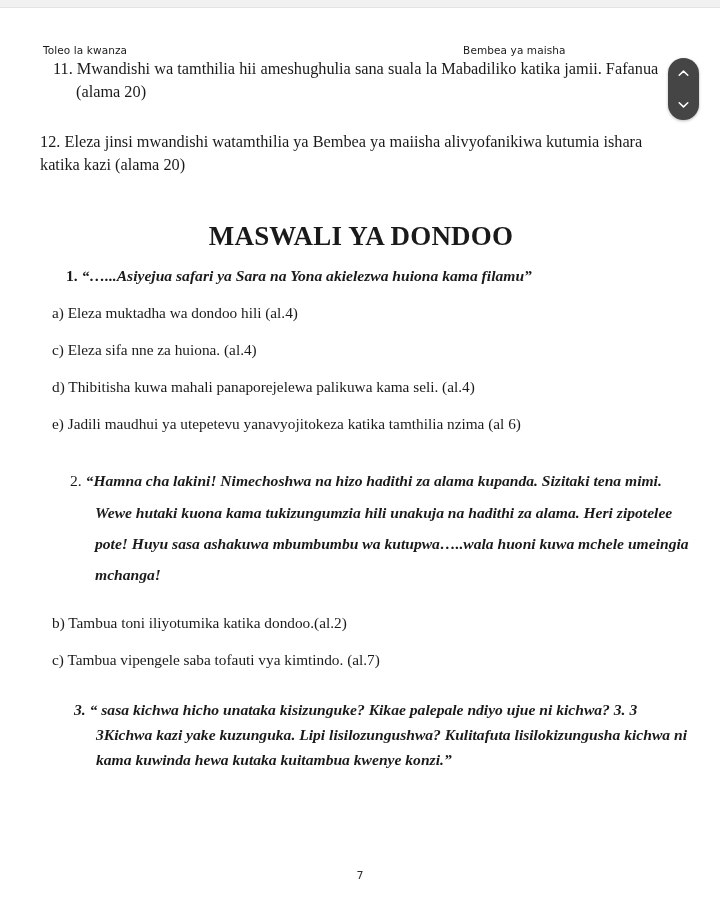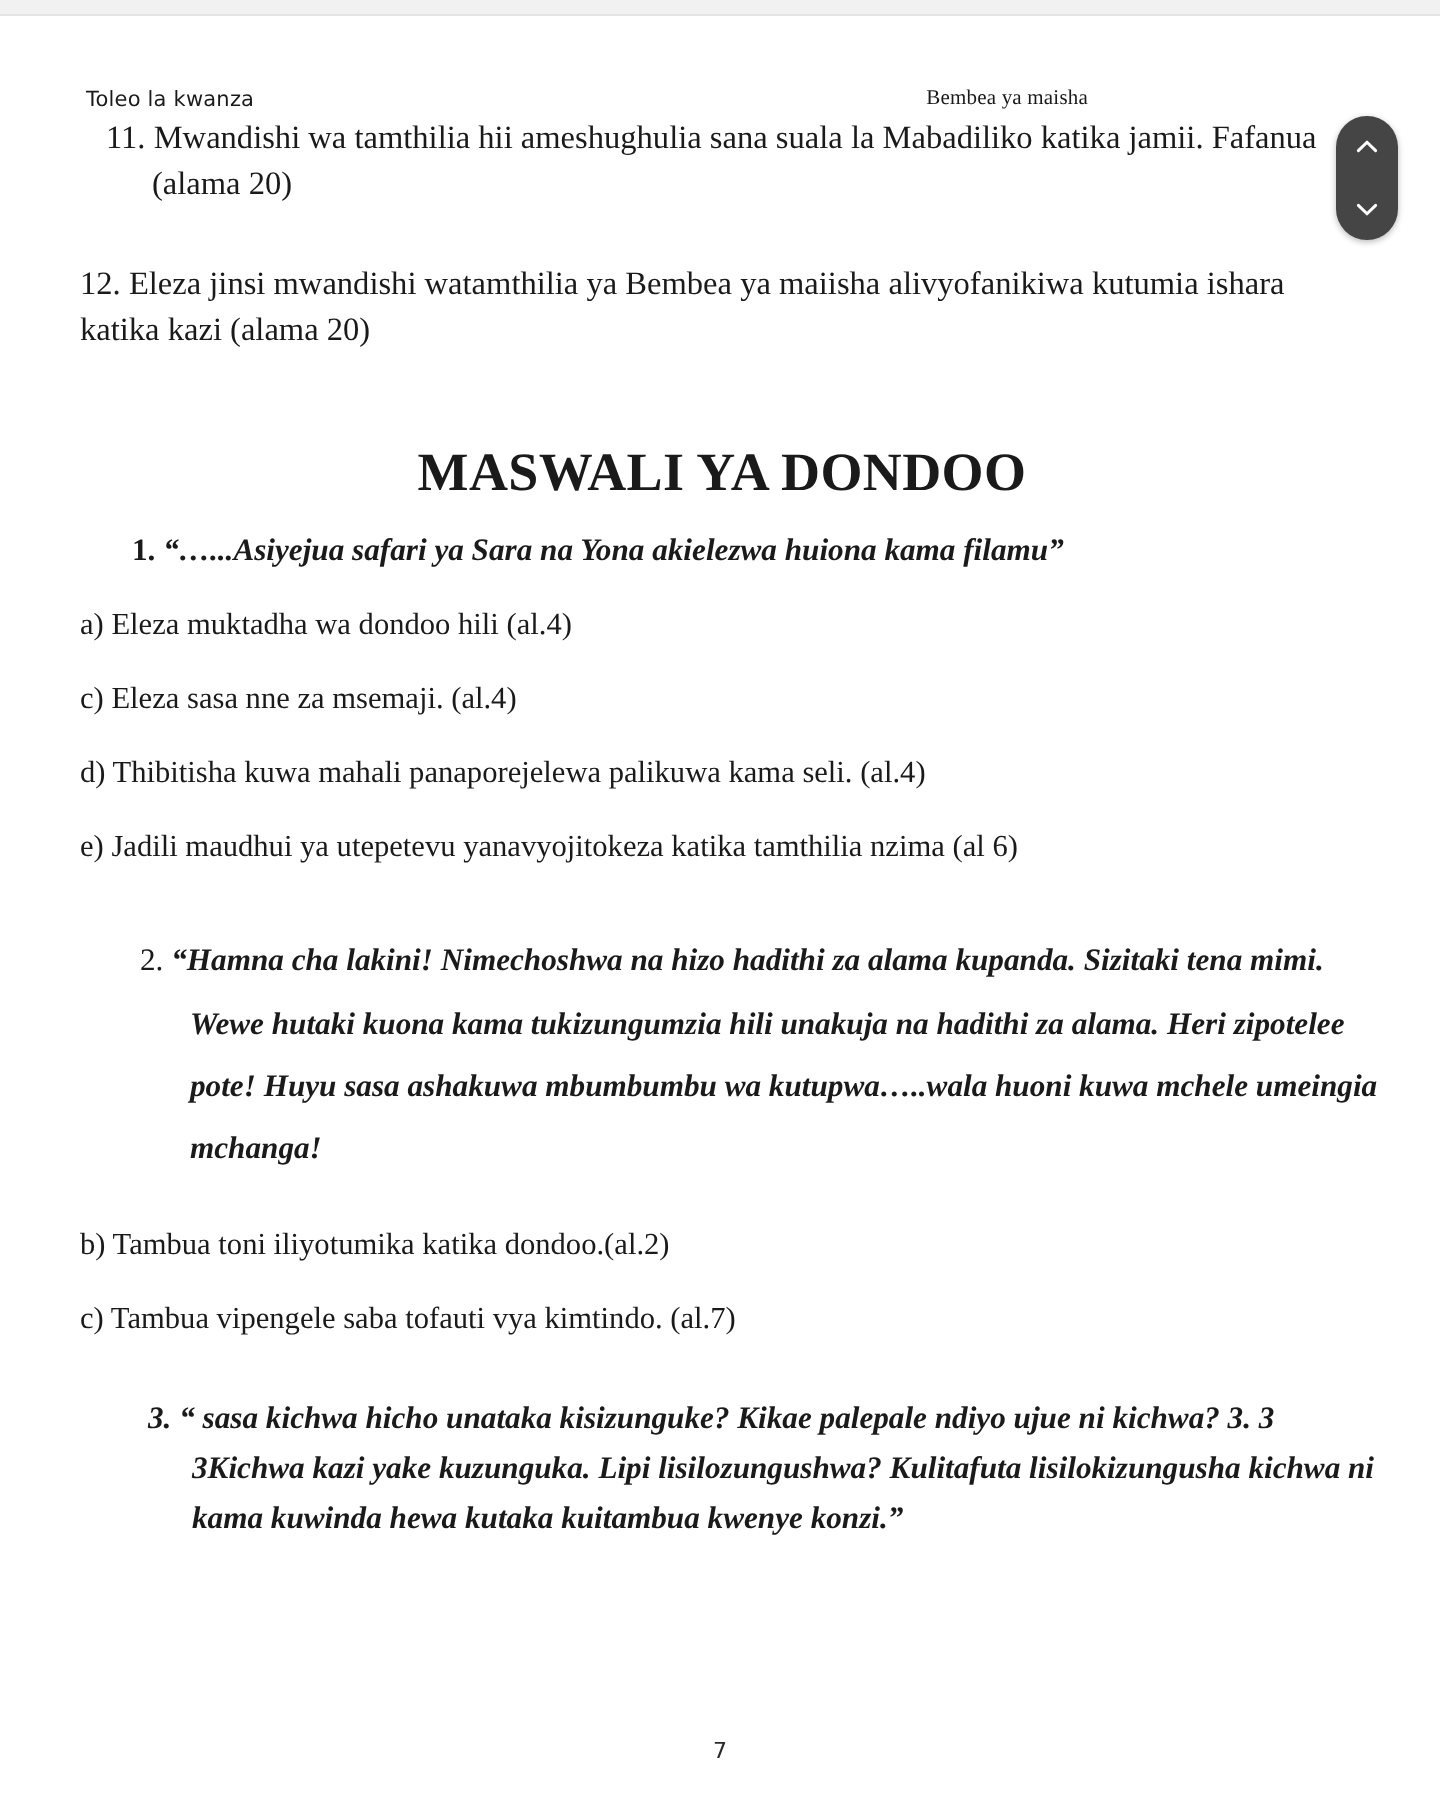--- a/index.html
+++ b/index.html
@@ -40,21 +40,21 @@
   
   .running-header {
     display: flex;
     font-family: "DejaVu Sans", "Liberation Sans", sans-serif;
     font-size: 10.5px;
     color: #1a1a1a;
     letter-spacing: .1px;
     margin-bottom: 1px;
   }
   .running-header .left { margin-left: 3px; }
-  .running-header .right { margin-left: 336px; font-family: Liberation Serif, serif; }
+  .running-header .right { margin-left: 336px; }
 
   
   .essay-q {
     font-size: 16.3px;
     line-height: 1.42;
     margin: 0 0 0 0;
     padding-left: 23px;
     text-indent: -23px;
     margin-left: 13px;
     max-width: 625px;
@@ -103,21 +103,21 @@
     padding-left: 56px;
     text-indent: -22px;
     line-height: 1.62;
     max-width: 620px;
   }
   .dondoo-3 .num { font-weight: bold; font-style: italic; }
 
   
   .subq-list {
     list-style: none;
-    margin: 0;
+    margin: 12px;
     padding: 0;
   }
   .subq-list.after-1 { margin-top: 17px; }
   .subq-list.after-2 { margin-top: 22px; }
 
   .subq {
     font-size: 15.3px;
     line-height: 1.42;
     max-width: 640px;
     padding-left: 20px;
@@ -179,21 +179,21 @@
 
     <p class="essay-q q11"><span>11.</span> <span>Mwandishi wa tamthilia hii ameshughulia sana suala la Mabadiliko katika jamii. Fafanua (alama 20)</span></p>
 
     <p class="essay-q q12"><span>12.</span> <span>Eleza jinsi mwandishi watamthilia ya Bembea ya maiisha alivyofanikiwa kutumia ishara katika kazi (alama  20)</span></p>
 
     <h1 class="section-title">MASWALI YA DONDOO</h1>
 
     <p class="dondoo dondoo-1"><span class="num">1.</span> <span>“…...Asiyejua safari ya Sara na Yona akielezwa huiona kama filamu”</span></p>
     <div class="subq-list after-1">
       <p class="subq">a) Eleza muktadha wa dondoo hili      (al.4)</p>
-      <p class="subq">c) Eleza sasa nne za msemaji. (al.4)</p>
+      <p class="subq">c) Eleza sifa nne za huiona. (al.4)</p>
       <p class="subq">d) Thibitisha kuwa mahali panaporejelewa palikuwa kama seli. (al.4)</p>
       <p class="subq">e) Jadili maudhui ya utepetevu yanavyojitokeza katika tamthilia nzima (al 6)</p>
     </div>
 
     <p class="dondoo dondoo-2"><span class="num">2.</span> <span>“Hamna cha lakini! Nimechoshwa na hizo hadithi za alama kupanda. Sizitaki tena mimi. Wewe hutaki kuona kama tukizungumzia hili unakuja na hadithi za alama. Heri zipotelee pote! Huyu sasa ashakuwa mbumbumbu wa kutupwa…..wala huoni kuwa mchele umeingia mchanga!</span></p>
     <div class="subq-list after-2">
       <p class="subq">b) Tambua toni iliyotumika katika dondoo.(al.2)</p>
       <p class="subq">c) Tambua vipengele saba tofauti vya kimtindo. (al.7)</p>
     </div>
 

